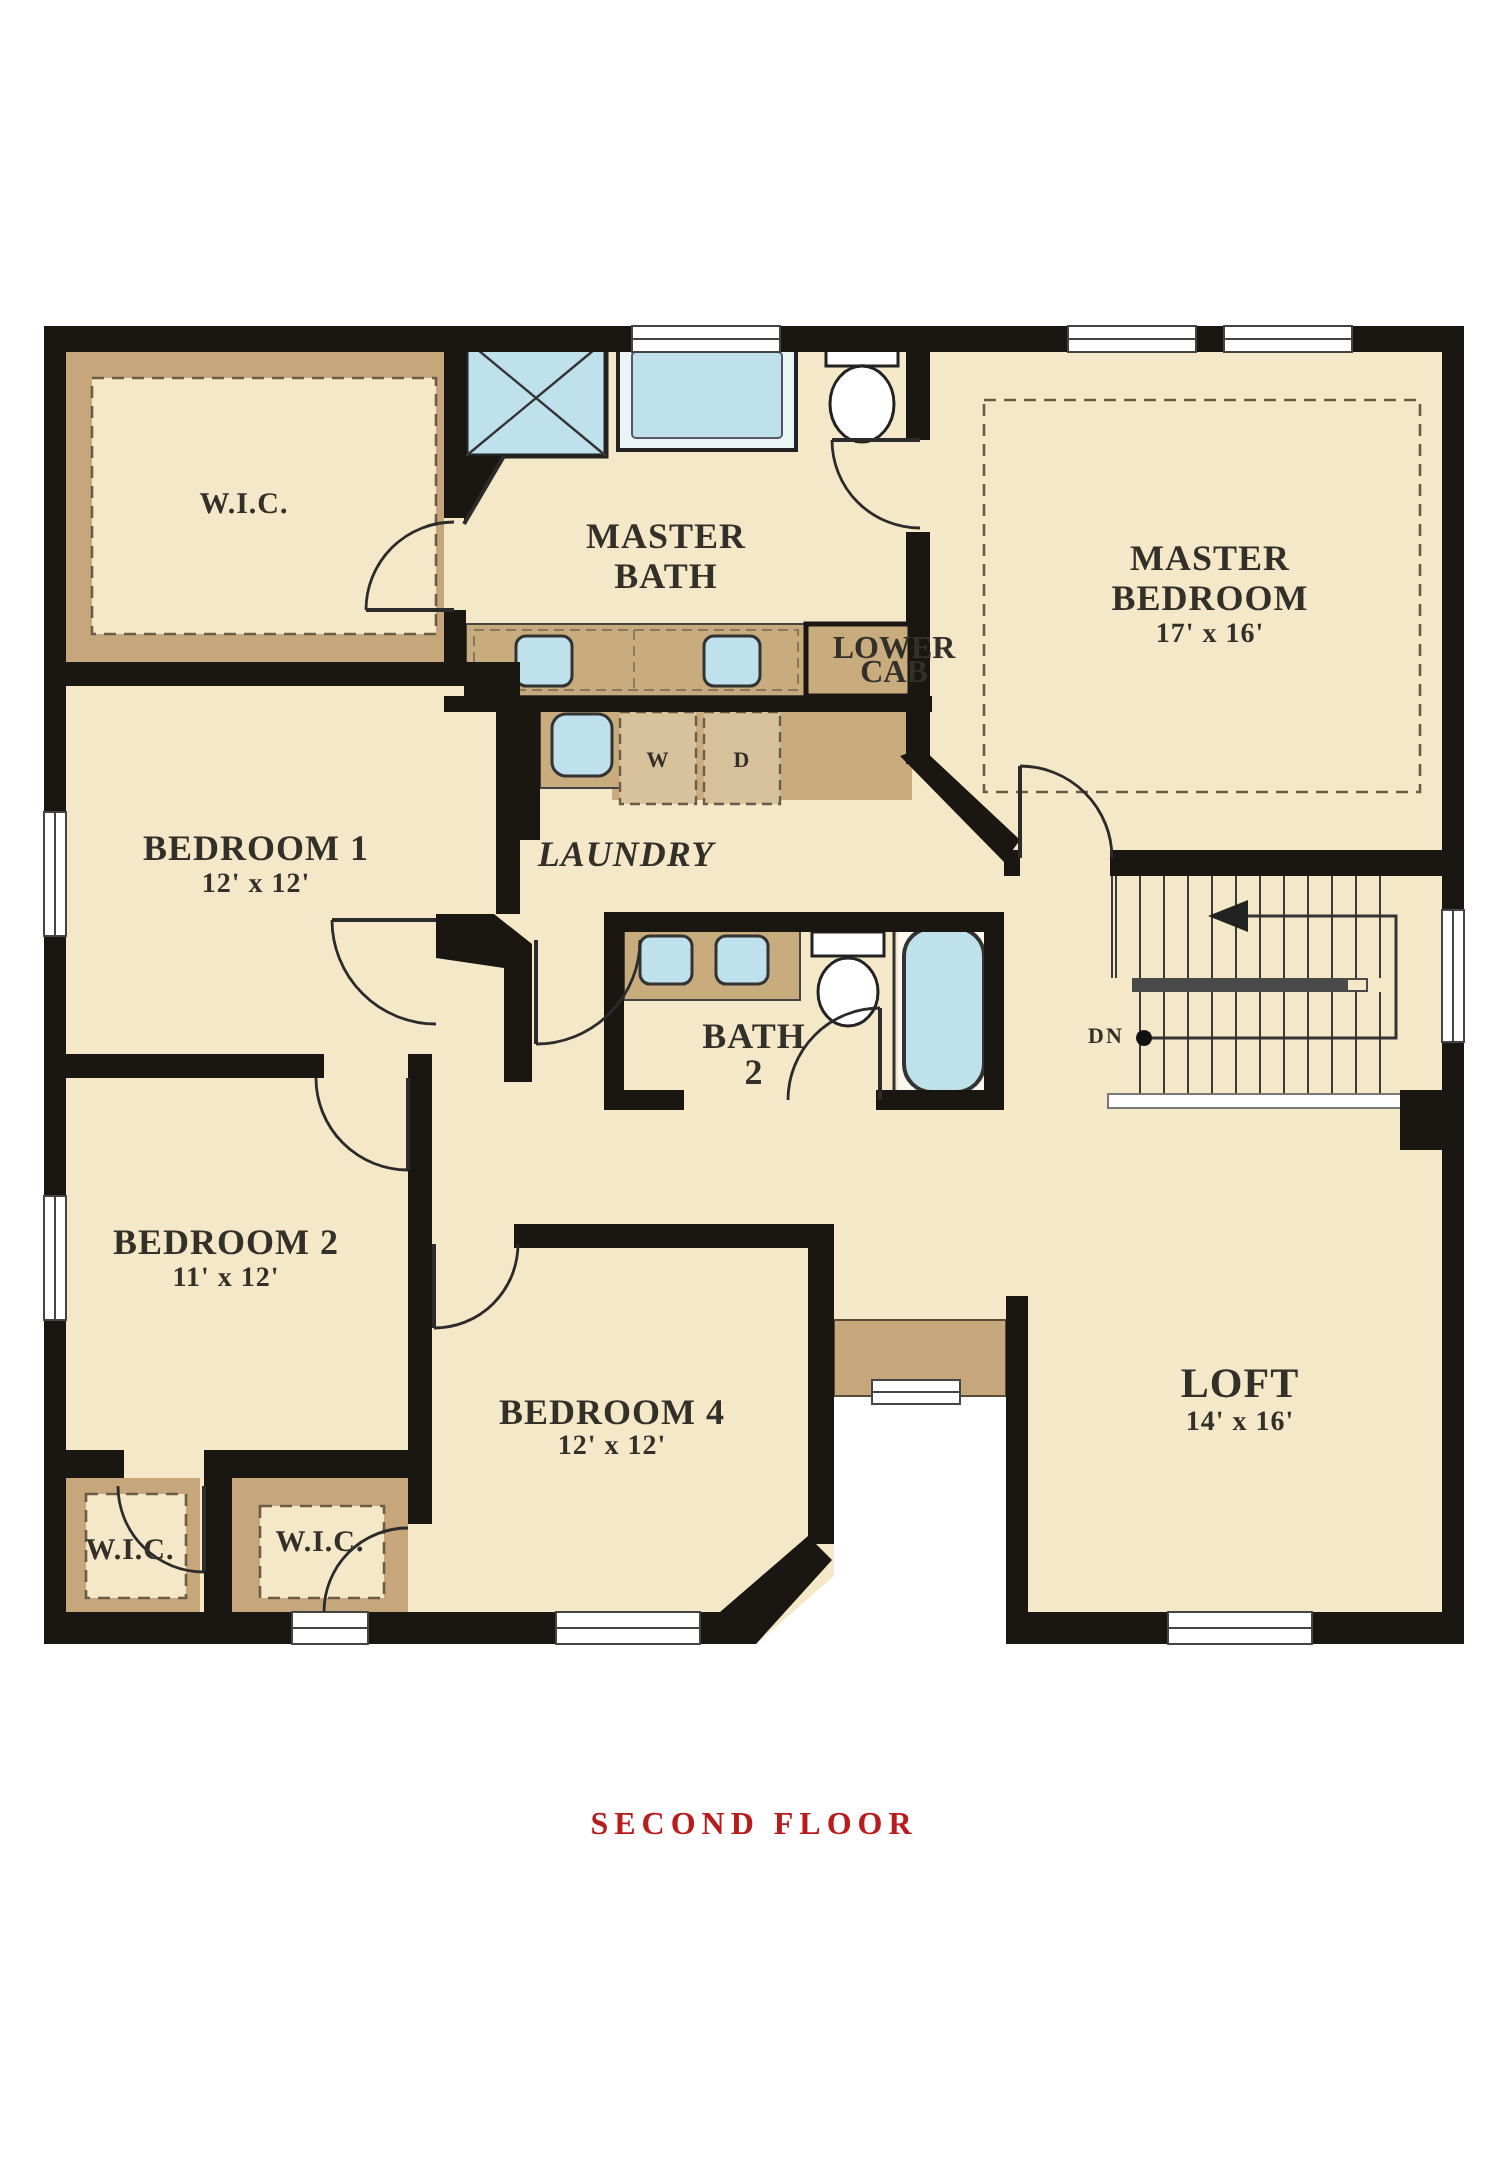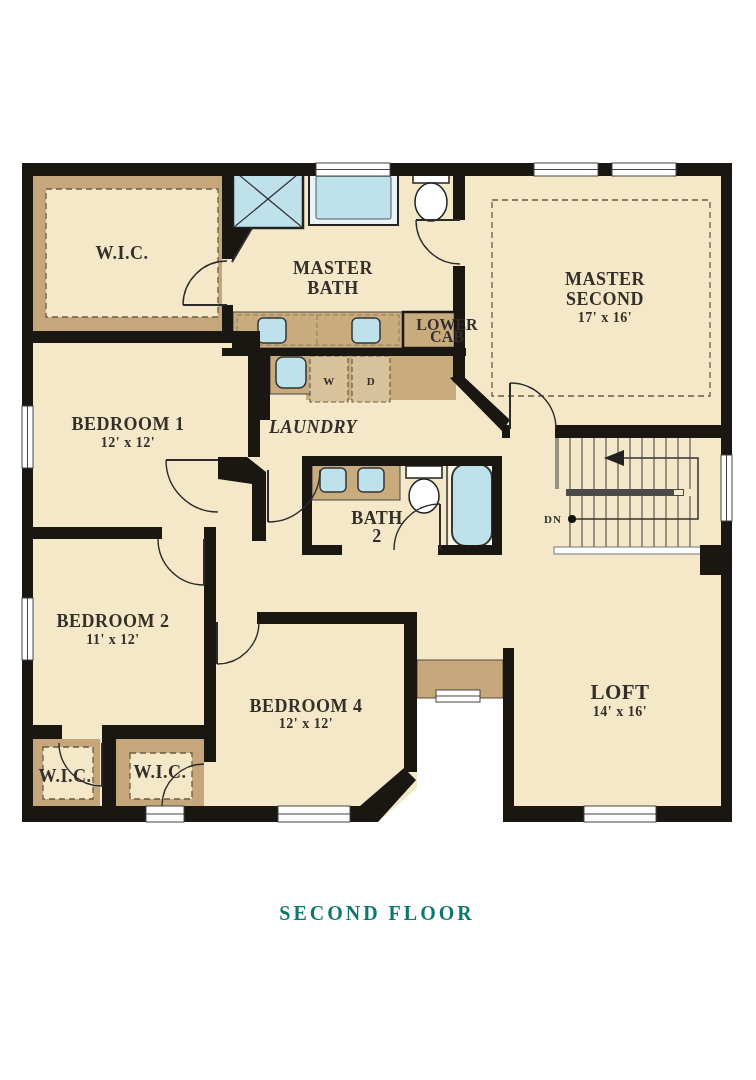--- a/index.html
+++ b/index.html
@@ -4,25 +4,25 @@
 <style>
   html,body{margin:0;padding:0;background:#ffffff;}
   #canvas{position:relative;width:756px;height:1080px;background:#ffffff;overflow:hidden;
           font-family:"Liberation Serif",serif;}
   #plan-svg{position:absolute;left:0;top:0;}
   .lbl{position:absolute;transform:translate(-50%,-50%);color:#33302a;font-weight:700;
        letter-spacing:.5px;white-space:nowrap;text-align:center;line-height:1;
        font-family:"Liberation Serif",serif;}
   .room{font-size:18px;}
   .dims{font-size:14px;text-align:right;}
-  .small{font-size:18px;}
+  .small{font-size:15px;}
   .tiny{font-size:16px;letter-spacing:0;margin-left:18px;}
   .wd{font-size:11px;}
   .dn{font-size:11px;letter-spacing:1px;}
-  .title{font-size:20px;letter-spacing:3px;font-weight:700;color:#0f766e;}
+  .title{font-size:16px;letter-spacing:3px;font-weight:700;color:#b91c1c;}
 </style>
 </head>
 <body>
 
 <div id="canvas">
 
 <svg id="plan-svg" width="756" height="1080" viewBox="0 0 756 1080">
 
   <g>
     <rect x="22" y="163" width="710" height="659" fill="#F4E8C8"></rect>
@@ -250,21 +250,21 @@
     </g>
   </g>
 </svg>
 
 <div class="lbl small" style="left:122px;top:253px;">W.I.C.</div>
 
 <div class="lbl room" style="left:333px;top:268px;">MASTER</div>
 <div class="lbl room" style="left:333px;top:288px;">BATH</div>
 
 <div class="lbl room" style="left:605px;top:279px;">MASTER</div>
-<div class="lbl room" style="left:605px;top:299px;">SECOND</div>
+<div class="lbl room" style="left:605px;top:299px;">BEDROOM</div>
 <div class="lbl dims" style="left:605px;top:318px;">17' x 16'</div>
 
 <div class="lbl tiny" style="left:429px;top:325px;">LOWER</div>
 <div class="lbl tiny" style="left:429px;top:337px;">CAB</div>
 
 <div class="lbl room" style="left:128px;top:424px;">BEDROOM 1</div>
 <div class="lbl dims" style="left:128px;top:443px;">12' x 12'</div>
 
 <div class="lbl wd" style="left:329px;top:381px;">W</div>
 <div class="lbl wd" style="left:371px;top:381px;">D</div>

